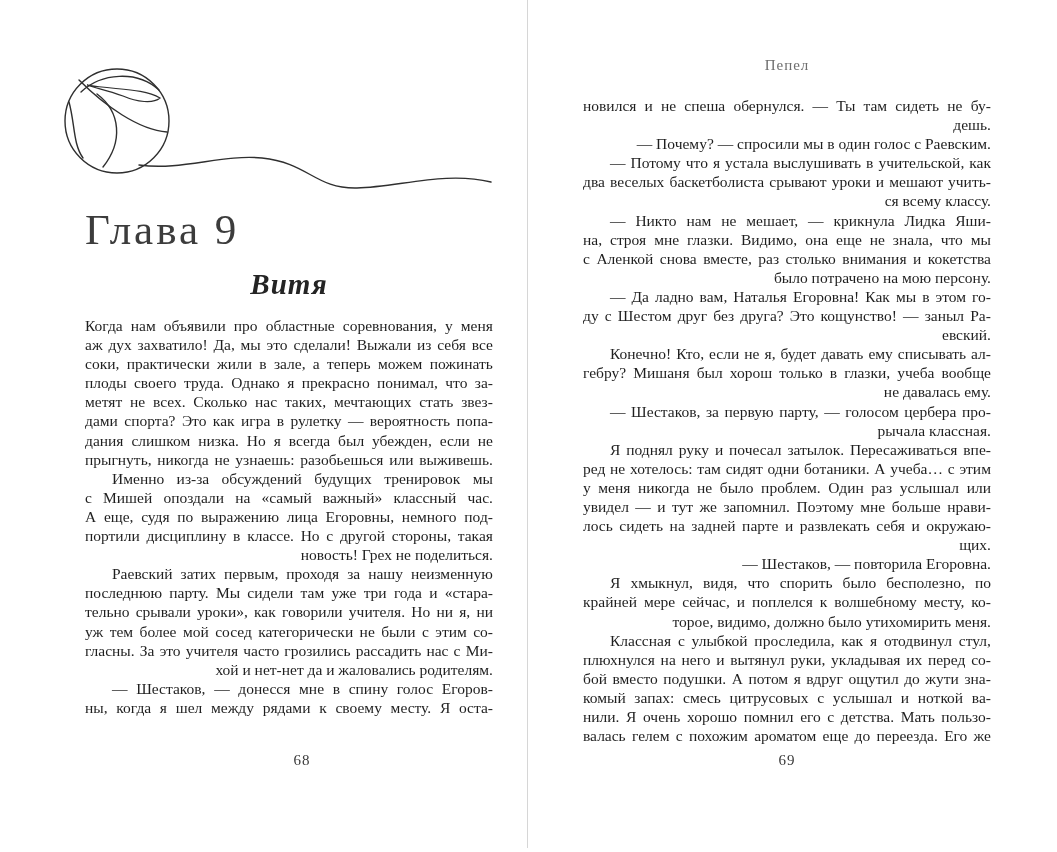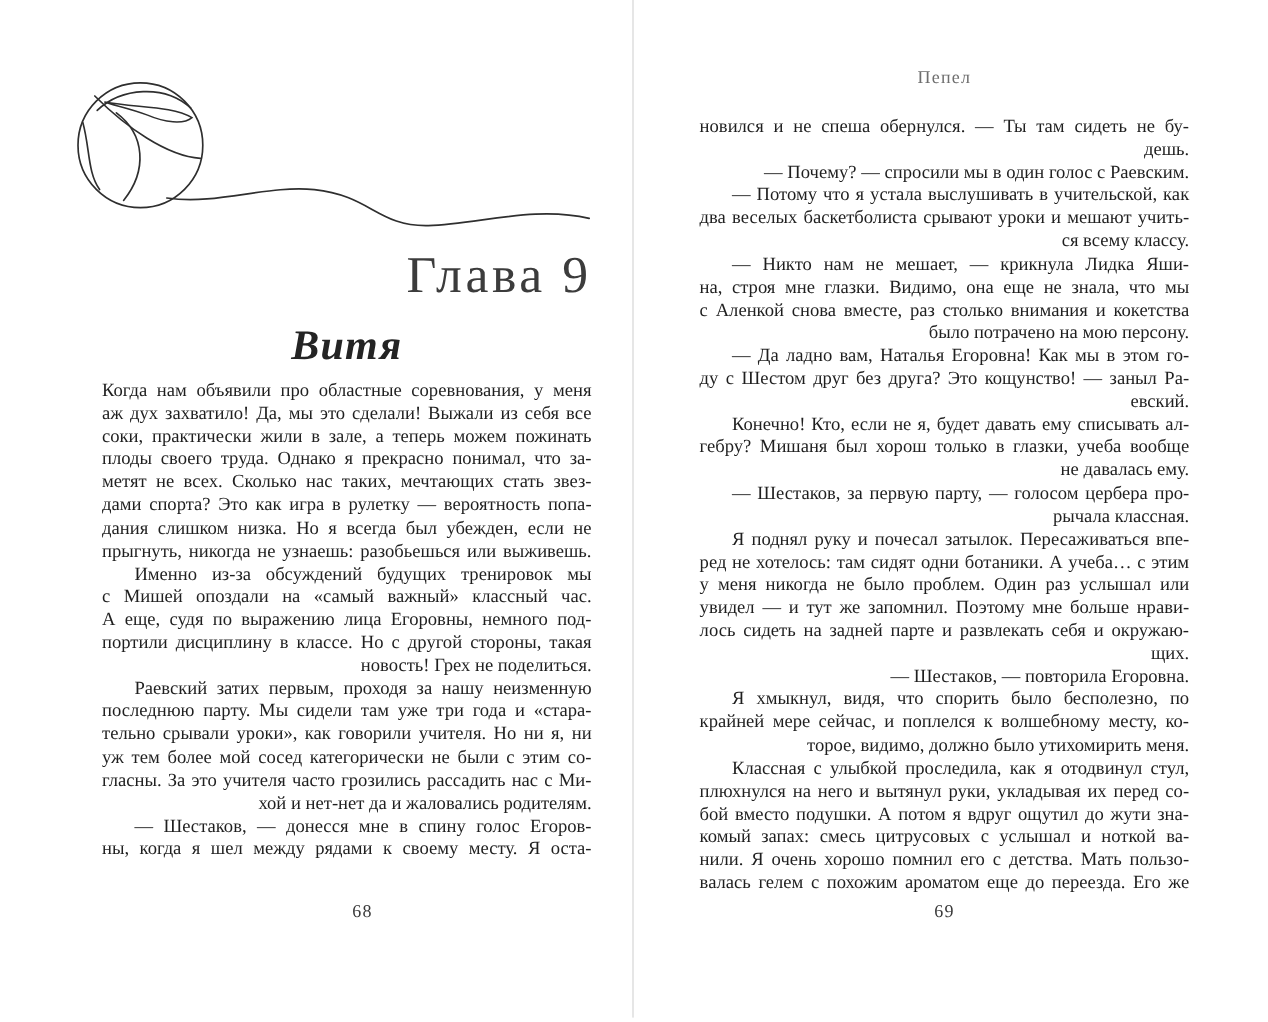--- a/index.html
+++ b/index.html
@@ -12,26 +12,26 @@
     overflow:hidden;
   }
   .divider{position:absolute; left:527px; top:0; bottom:4px; width:1px; background:var(--divider);}
   .page{position:absolute; top:0; height:600px;}
   .page-left{left:0; width:527px;}
   .page-right{left:528px; width:529px;}
 
   .sketch{position:absolute; left:57px; top:58px;}
 
   .chapter-title{
-    position:absolute; left:85px; top:206px; width:408px; text-align:right;
+    position:absolute; left:85px; top:206px; width:408px; text-align:left;
     font-size:43px; line-height:1.1; font-weight:400; letter-spacing:3px; color:#3c3c3c;
   }
   .chapter-subtitle{
     position:absolute; left:85px; top:268px; width:408px; text-align:center;
-    font-size:35px; font-style:italic; font-weight:600; letter-spacing:1px; color:#242424;
+    font-size:29px; font-style:italic; font-weight:600; letter-spacing:1px; color:#242424;
   }
 
   .running-header{
     position:absolute; left:55px; top:57px; width:408px; text-align:center;
     font-size:15px; color:var(--muted); letter-spacing:1px;
   }
 
   .text-block{position:absolute; width:408px; font-size:15.5px;}
   .text-block-left{left:85px; top:317px;}
   .text-block-right{left:55px; top:97px;}

